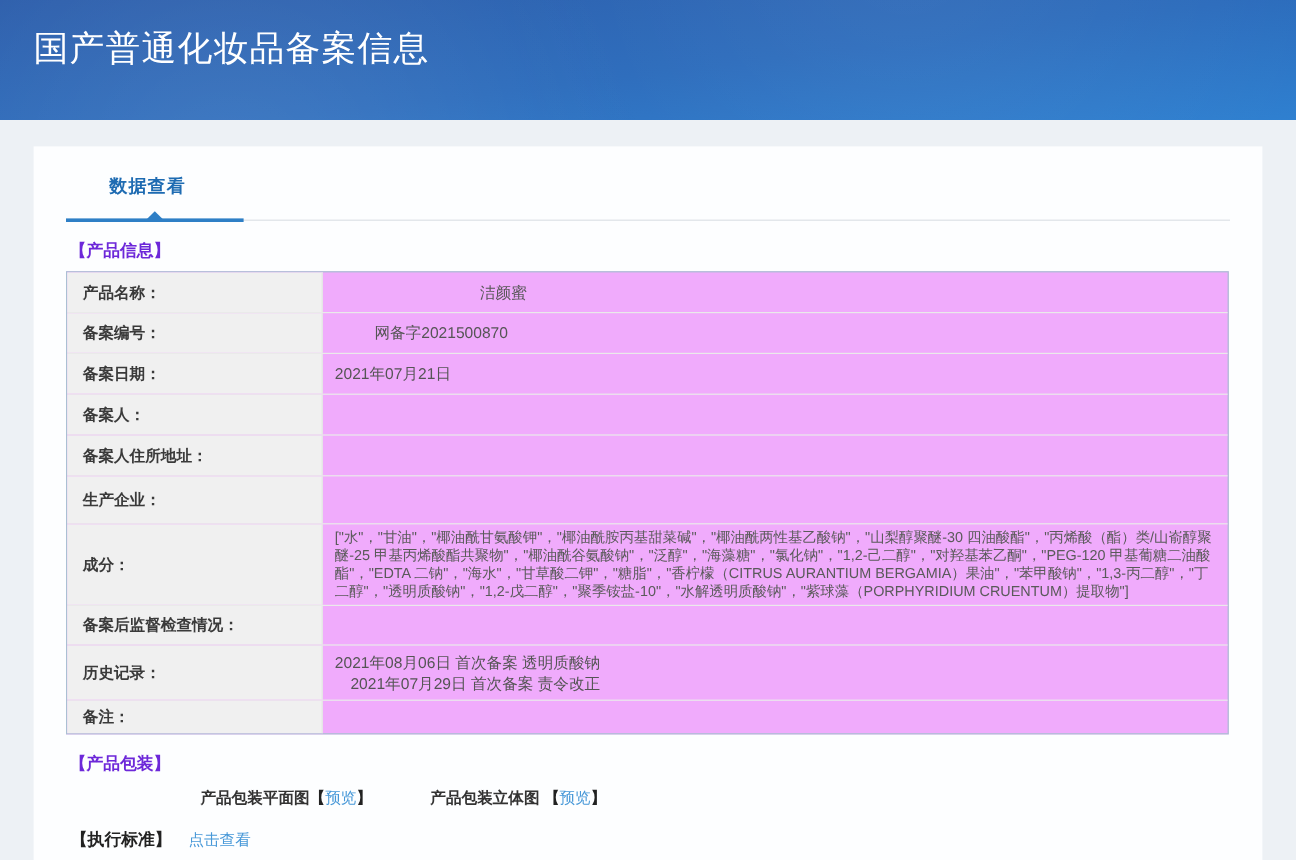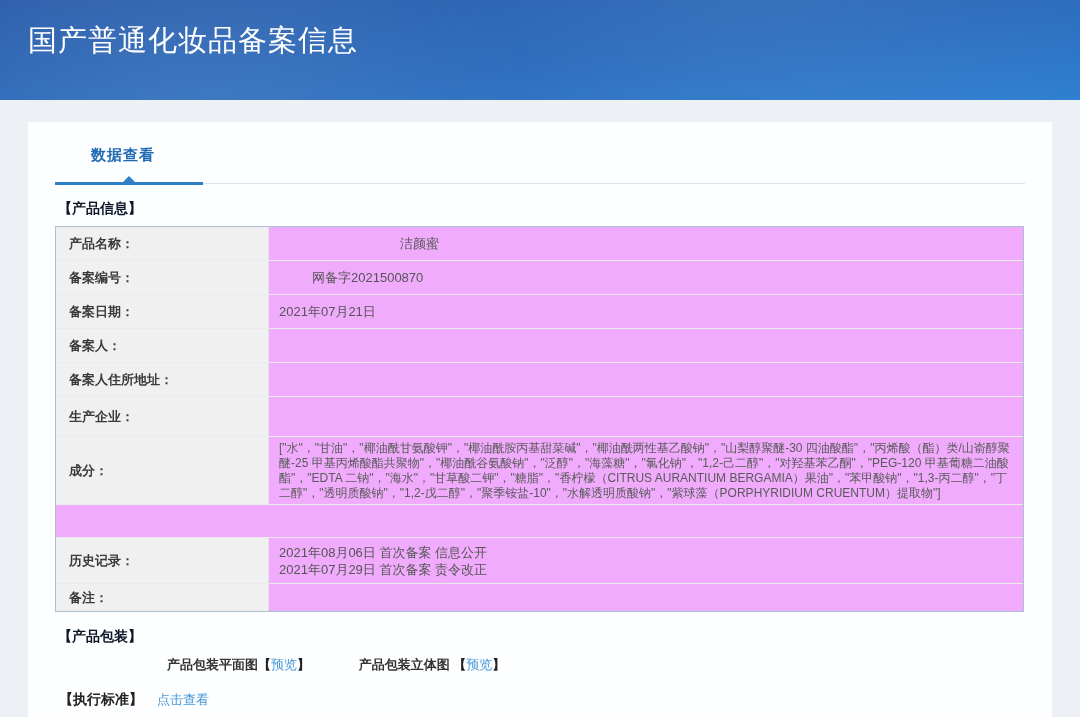--- a/index.html
+++ b/index.html
@@ -46,21 +46,21 @@
   .tab-caret {
     position:absolute; left:67px; bottom:2px;
     width:0; height:0;
     border-left:7px solid transparent; border-right:7px solid transparent;
     border-bottom:7px solid #2e7fc6;
   }
 
   
   .section-title {
     margin-top:16px; margin-left:3px;
-    font-size:14px; font-weight:bold; color:#0f172a;font-family:Liberation Serif, serif;
+    font-size:14px; font-weight:bold; color:#6d28d9;font-family:Liberation Serif, serif;
   }
 
   
   .info-table {
     margin-top:8px; width:969px;
     border:1px solid #aac0d3;
     background:#f0abfc;
   }
   .info-table .row { display:flex; border-bottom:1px solid #eaeaea; }
   .info-table .row:last-of-type { border-bottom:none; }
@@ -162,26 +162,27 @@
           <div class="cell-label">生产企业：</div>
           <div class="cell-value"></div>
         </div>
 
         <div class="row">
           <div class="cell-label">成分：</div>
           <div class="cell-value">["水"，"甘油"，"椰油酰甘氨酸钾"，"椰油酰胺丙基甜菜碱"，"椰油酰两性基乙酸钠"，"山梨醇聚醚-30 四油酸酯"，"丙烯酸（酯）类/山嵛醇聚醚-25 甲基丙烯酸酯共聚物"，"椰油酰谷氨酸钠"，"泛醇"，"海藻糖"，"氯化钠"，"1,2-己二醇"，"对羟基苯乙酮"，"PEG-120 甲基葡糖二油酸酯"，"EDTA 二钠"，"海水"，"甘草酸二钾"，"糖脂"，"香柠檬（CITRUS AURANTIUM BERGAMIA）果油"，"苯甲酸钠"，"1,3-丙二醇"，"丁二醇"，"透明质酸钠"，"1,2-戊二醇"，"聚季铵盐-10"，"水解透明质酸钠"，"紫球藻（PORPHYRIDIUM CRUENTUM）提取物"]</div>
         </div>
 
         <div class="row">
+          <div class="cell-label">备案后监督检查情况：</div>
           <div class="cell-value"></div>
         </div>
 
         <div class="row">
           <div class="cell-label">历史记录：</div>
-          <div class="cell-value">2021年08月06日 首次备案 信息公开
+          <div class="cell-value">2021年08月06日 首次备案 透明质酸钠
 2021年07月29日 首次备案 责令改正</div>
         </div>
 
         <div class="row">
           <div class="cell-label">备注：</div>
           <div class="cell-value"></div>
         </div>
       </div>
 
     <div class="section-title">【产品包装】</div>

